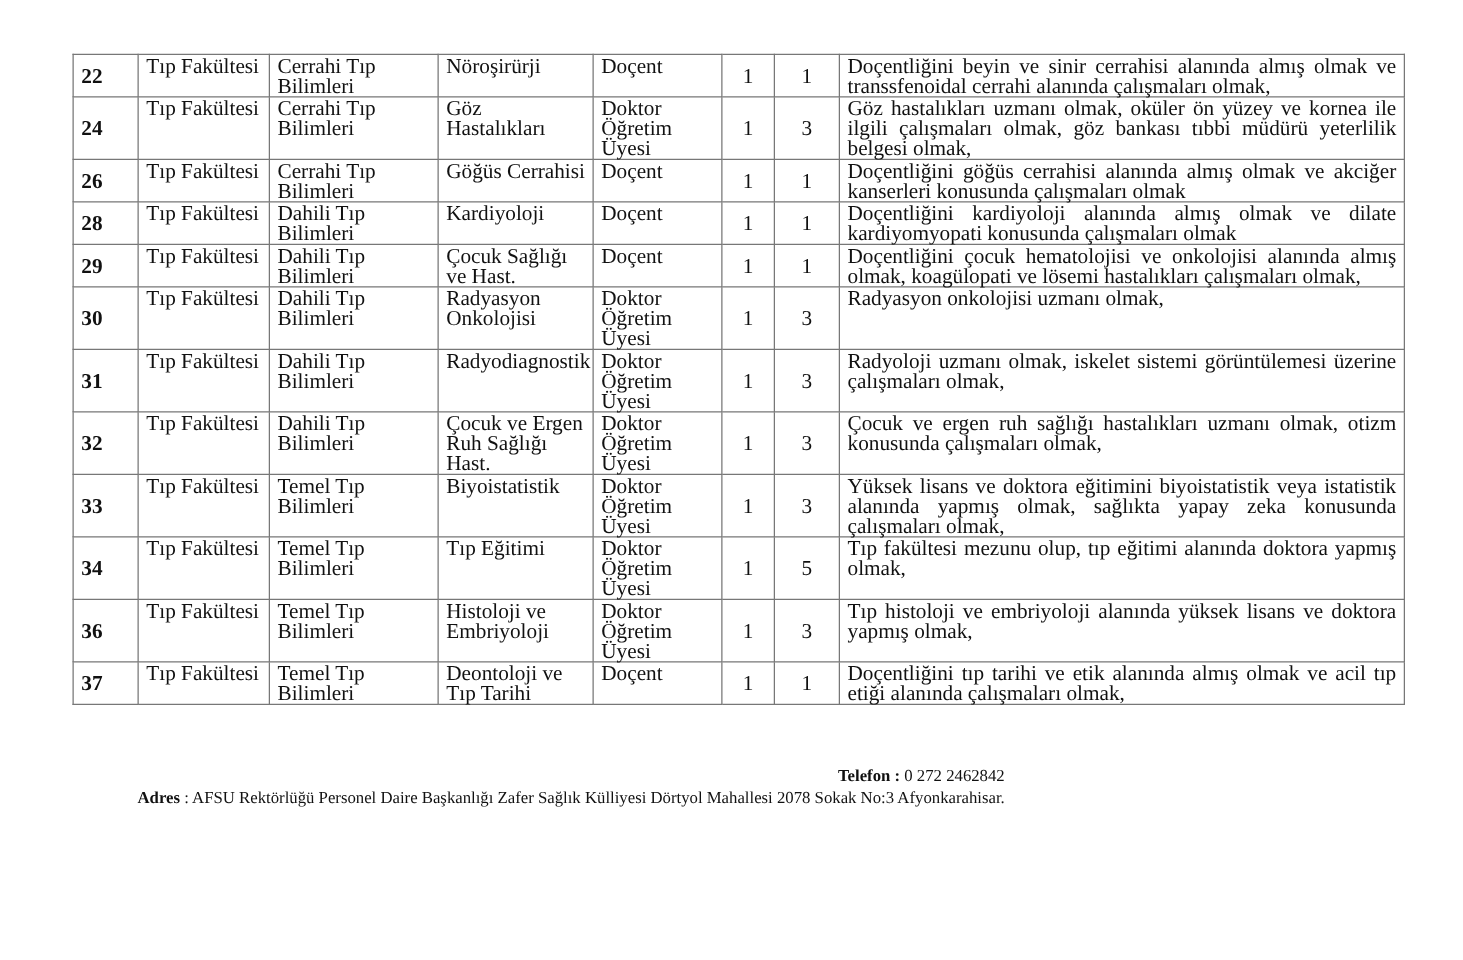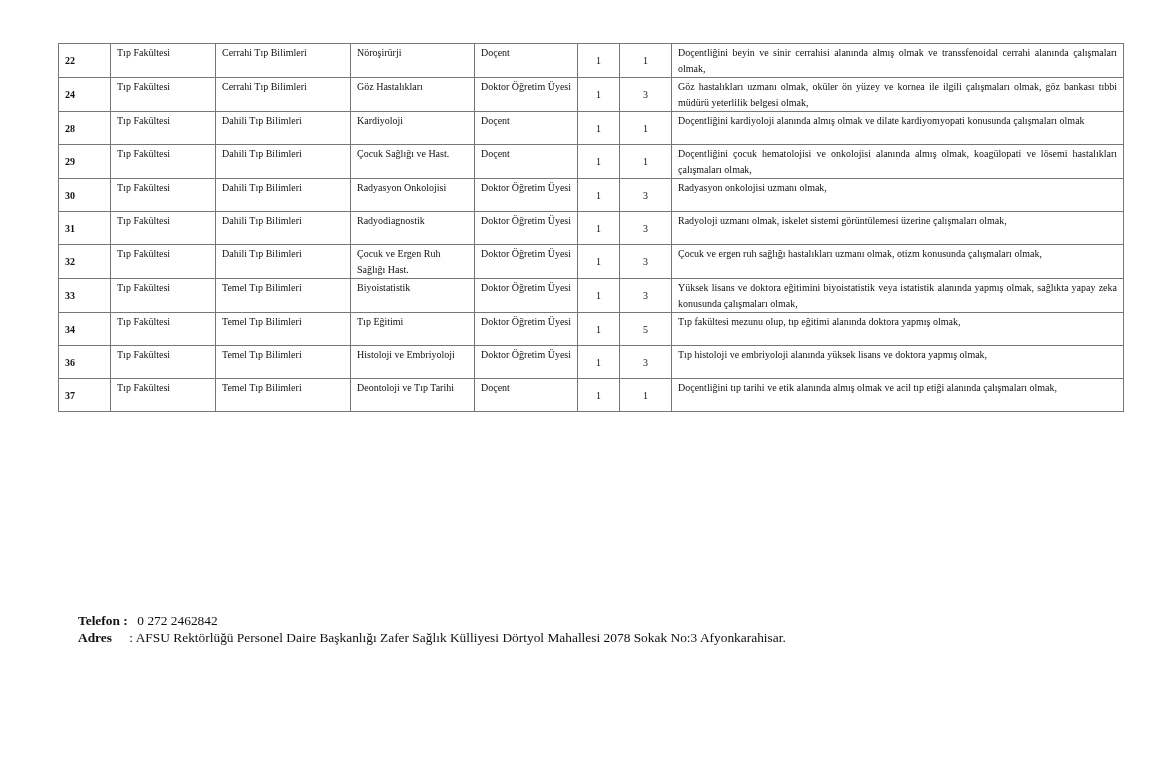--- a/index.html
+++ b/index.html
@@ -1,32 +1,32 @@
 <!DOCTYPE html>
 <html><head>
 <meta charset="utf-8">
 <style>
   html, body { margin: 0; padding: 0; background: #ffffff; }
   body { width: 1170px; height: 768px; position: relative; overflow: hidden;
          font-family: "Liberation Serif", serif; color: #111; }
   table.positions {
     position: absolute; left: 58px; top: 43px;
     width: 1065px; border-collapse: collapse; table-layout: fixed;
-    font-size: 10px; line-height: 16px;
+    font-size: 17px; line-height: 16px;
   }
   table.positions td {
     border: 1px solid #777;
     padding: 1px 6px 0 6px;
     height: 33px; box-sizing: border-box;
     vertical-align: top;
   }
   td.no { font-weight: bold; vertical-align: middle !important; padding-left: 6px; }
   td.num { text-align: center; vertical-align: middle !important; }
   td.req { text-align: justify; text-align-last: left; padding-right: 8px; }
-  .footer { position: absolute; left: 78px; top: 612px; font-size: 13.4px; line-height: 17px; }
+  .footer { position: absolute; left: 96px; top: 612px; font-size: 13.4px; line-height: 17px; text-align: right; }
   .footer .row { white-space: nowrap; }
   .footer .lbl { font-weight: bold; display: inline-block; }
   .footer .lbl.tel { width: 56px; }
   .footer .lbl.adr { width: 48px; }
 </style>
 </head>
 <body>
 
 <table class="positions">
   <colgroup>
@@ -52,20 +52,30 @@
       </tr>
       <tr>
         <td class="no">24</td>
         <td>Tıp Fakültesi</td>
         <td>Cerrahi Tıp Bilimleri</td>
         <td>Göz Hastalıkları</td>
         <td>Doktor Öğretim Üyesi</td>
         <td class="num">1</td>
         <td class="num">3</td>
         <td class="req">Göz hastalıkları uzmanı olmak, oküler ön yüzey ve kornea ile ilgili çalışmaları olmak, göz bankası tıbbi müdürü yeterlilik belgesi olmak,</td>
+      </tr>
+      <tr>
+        <td class="no">26</td>
+        <td>Tıp Fakültesi</td>
+        <td>Cerrahi Tıp Bilimleri</td>
+        <td>Göğüs Cerrahisi</td>
+        <td>Doçent</td>
+        <td class="num">1</td>
+        <td class="num">1</td>
+        <td class="req">Doçentliğini göğüs cerrahisi alanında almış olmak ve akciğer kanserleri konusunda çalışmaları olmak</td>
       </tr>
       <tr>
         <td class="no">28</td>
         <td>Tıp Fakültesi</td>
         <td>Dahili Tıp Bilimleri</td>
         <td>Kardiyoloji</td>
         <td>Doçent</td>
         <td class="num">1</td>
         <td class="num">1</td>
         <td class="req">Doçentliğini kardiyoloji alanında almış olmak ve dilate kardiyomyopati konusunda çalışmaları olmak</td>

